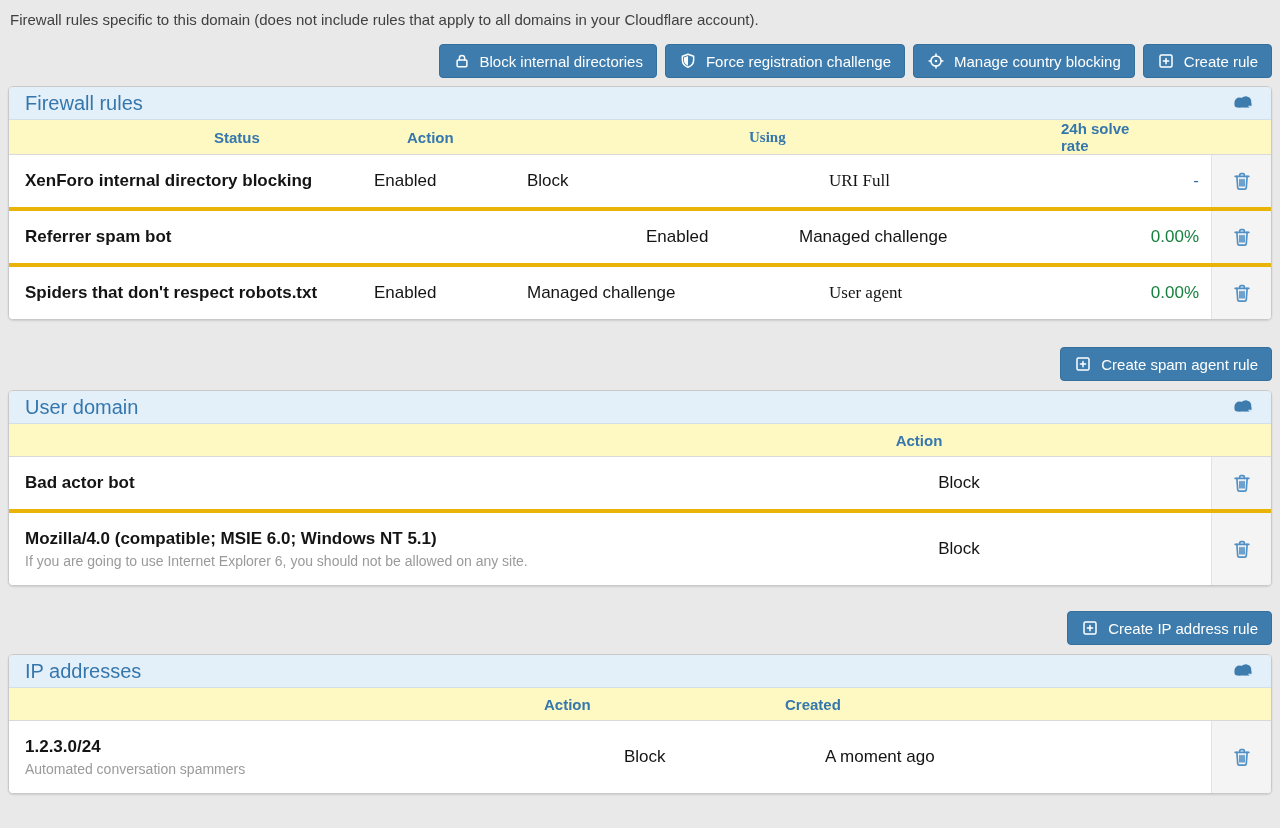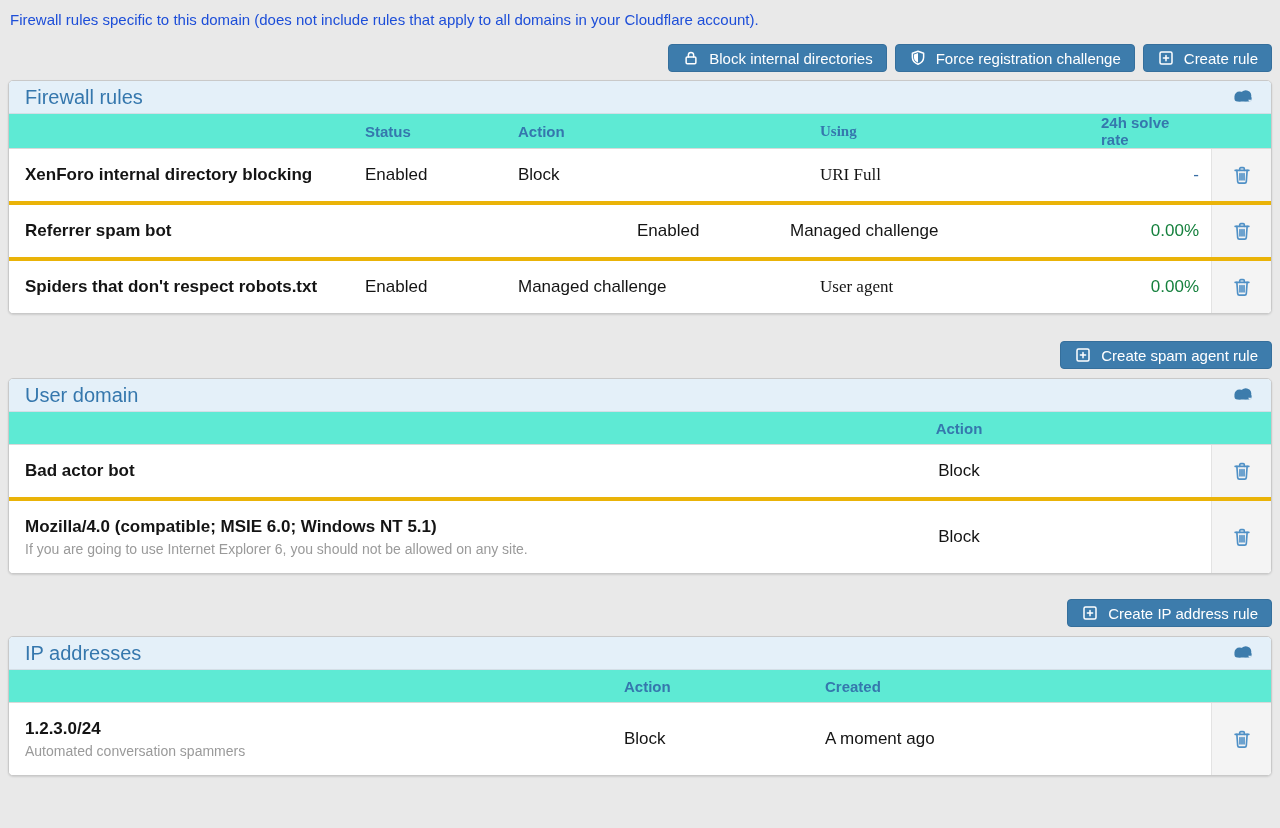--- a/index.html
+++ b/index.html
@@ -5,39 +5,39 @@
   * { box-sizing: border-box; margin: 0; padding: 0; }
   html,body { width: 1280px; height: 828px; }
   body {
     background: #e9e9e9;
     font-family: "Liberation Sans", sans-serif;
     color: #141414;
     overflow: hidden;
   }
   .page { padding: 8px; }
   .desc {
-    color: #1d4ed8;
+    color: #404040;
     font-size: 15px;
     line-height: 20px;
     margin: 2px 2px 14px 2px;
   }
   .toolbar {
     display: flex;
     justify-content: flex-end;
     gap: 8px;
     margin-bottom: 8px;
   }
   .toolbar.mid  { margin: 27px 0 9px 0; }
   .toolbar.mid2 { margin: 25px 0 9px 0; }
   .btn {
     display: inline-flex;
     align-items: center;
     gap: 9px;
     height: 28px;
-    padding: 4px 13px;
+    padding: 16px 13px;
     background: #3d7cac;
     border: 1px solid #356f9c;
     border-radius: 4px;
     color: #fff;
     font-size: 15px;
     font-family: inherit;
     cursor: pointer;
     white-space: nowrap;
   }
   .btn svg { display: block; }
@@ -58,26 +58,27 @@
   }
   .panel-h h2 {
     color: #3577ad;
     font-size: 20px;
     font-weight: 400;
     line-height: 24px;
   }
   .thead {
     display: flex;
     align-items: center;
-    background: #5eead4;
+    background: #fef9c3;
     border-bottom: 1px solid #d9d9d9;
     color: #3577ad;
     font-size: 15px;
     font-weight: 700;
     min-height: 33px;
+    gap: 40px;
   }
   .trow {
     display: flex;
     align-items: stretch;
     background: #fff;
   }
   .trow + .trow { border-top: 4px solid #eab308; }
   .c {
     display: flex;
     align-items: center;
@@ -92,21 +93,21 @@
     flex-direction: column;
     align-items: flex-start;
     justify-content: center;
   }
   .rname { font-size: 17px; font-weight: 700; line-height: 22px; }
   .rdesc { font-size: 14px; line-height: 17px; color: #9a9a9a; margin-top: 3px; }
   
   .fr-status { width: 153px; }
   .fr-action { width: 302px; }
   .fr-using  { width: 272px; font-family: Liberation Serif, serif; }
-  .fr-solve  { width: 110px; justify-content: flex-end; padding-right: 12px; margin-left: 9px; }
+  .fr-solve  { width: 110px; justify-content: flex-end; padding-right: 12px; }
   .thead .fr-solve { padding-right: 12px; }
   
   .ua-action { width: 504px; justify-content: center; }
   
   .ip-action  { width: 201px; }
   .ip-created { width: 386px; }
   
   .col-del {
     width: 60px;
     display: flex;
@@ -143,20 +144,30 @@
         <svg viewBox="0 0 24 24" width="18" height="18">
           <path d="M12 3l7.5 2.7v5.2c0 4.6-3.2 7.7-7.5 9.4-4.3-1.7-7.5-4.8-7.5-9.4V5.7z" fill="none" stroke="#fff" stroke-width="2" stroke-linejoin="round"></path>
           <path d="M12 5.4v13c-3-1.4-5.4-3.8-5.4-7V7.3z" fill="#fff"></path>
         </svg>
       </span>
       <span>Force registration challenge</span>
     </button>
     <button class="btn">
       <span>
         <svg viewBox="0 0 24 24" width="18" height="18" fill="none" stroke="#fff" stroke-width="2" stroke-linecap="round">
+          <circle cx="12" cy="12" r="6.8"></circle>
+          <circle cx="12" cy="12" r="1.7" fill="#fff" stroke="none"></circle>
+          <path d="M12 2.8v2.4M12 18.8v2.4M2.8 12h2.4M18.8 12h2.4"></path>
+        </svg>
+      </span>
+      <span>Manage country blocking</span>
+    </button>
+    <button class="btn">
+      <span>
+        <svg viewBox="0 0 24 24" width="18" height="18" fill="none" stroke="#fff" stroke-width="2" stroke-linecap="round">
           <rect x="4" y="4" width="16" height="16" rx="2"></rect>
           <path d="M12 8.5v7M8.5 12h7"></path>
         </svg>
       </span>
       <span>Create rule</span>
     </button>
   </div>
 
   <section class="panel">
     <header class="panel-h">

